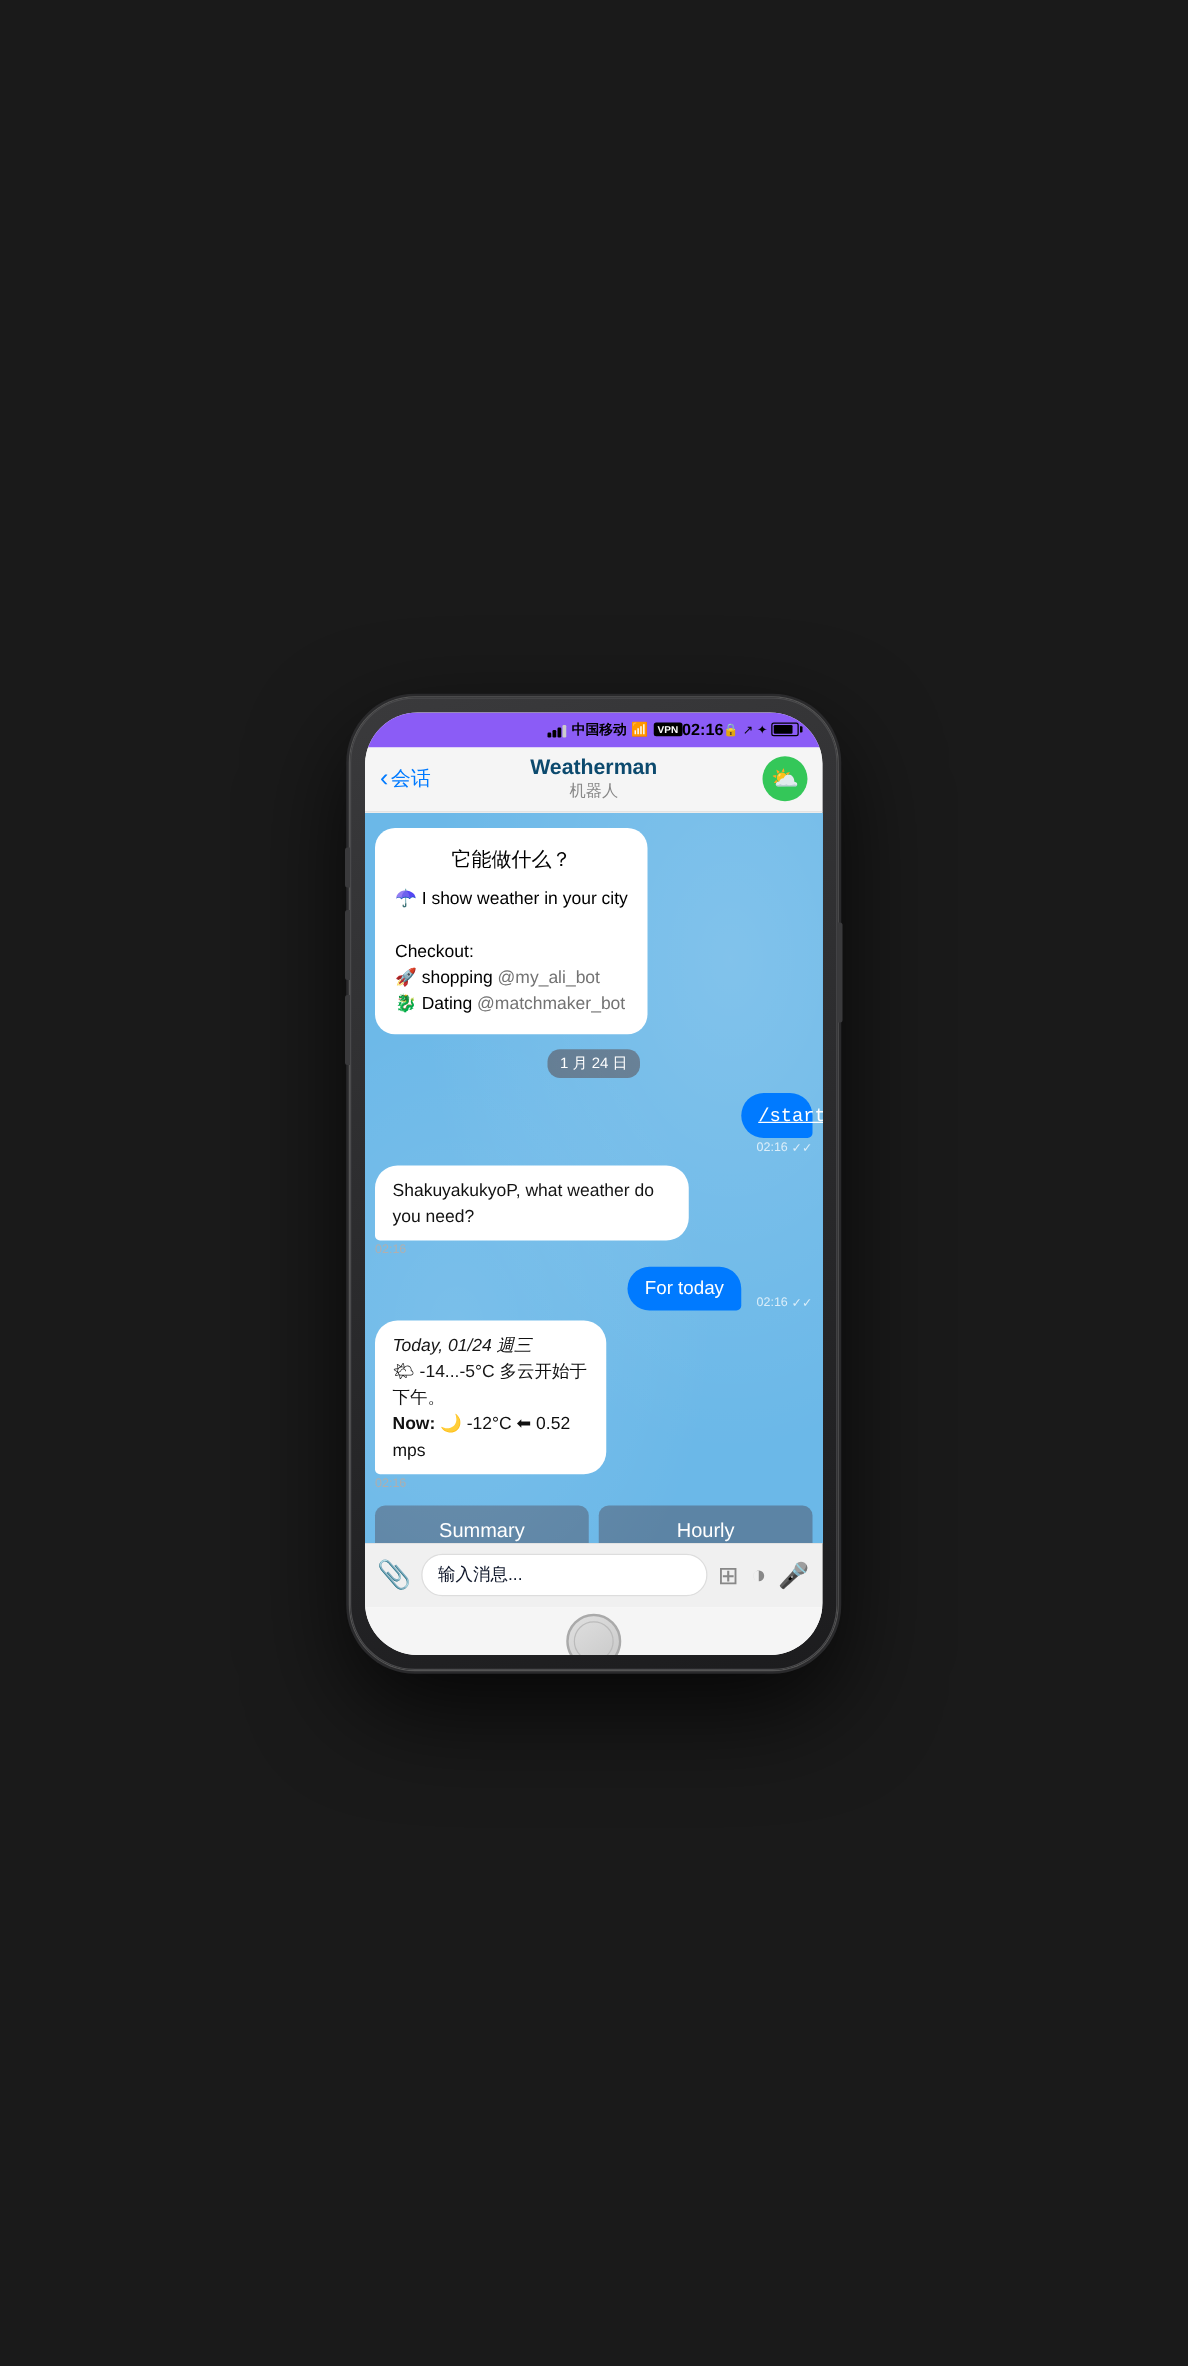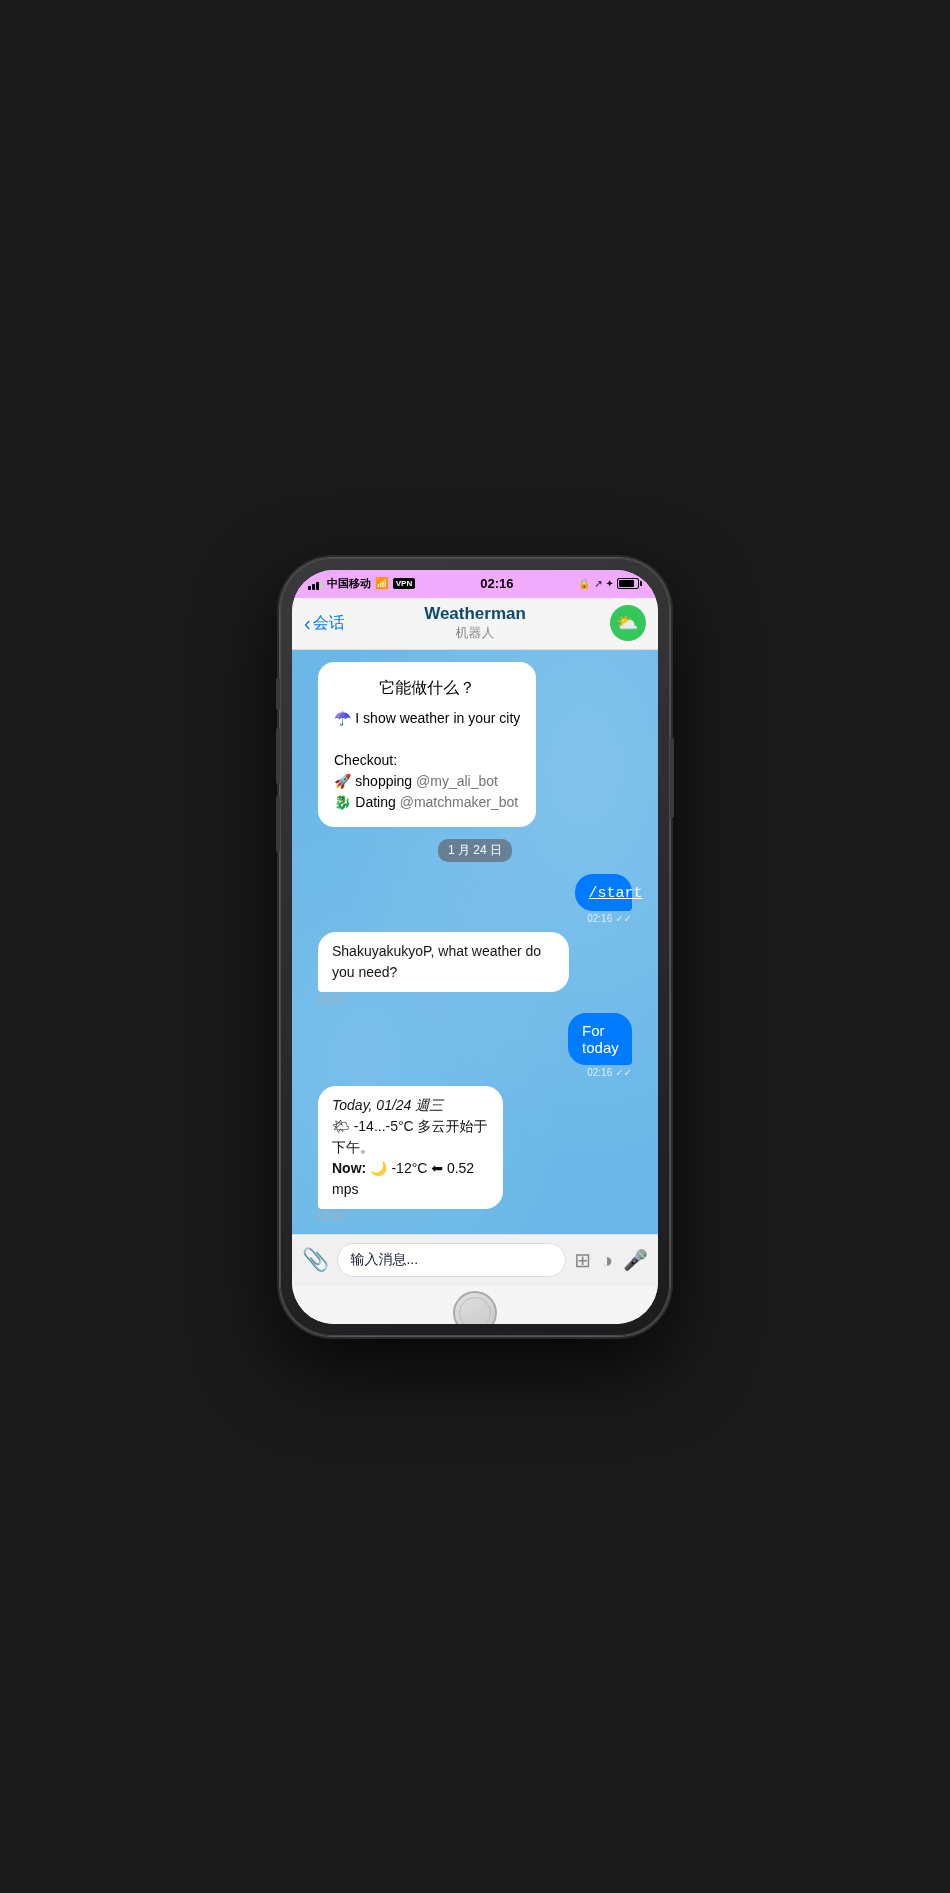--- a/index.html
+++ b/index.html
@@ -69,25 +69,25 @@
       height: 100%;
       background: #fff;
       border-radius: 42px;
       overflow: hidden;
       display: flex;
       flex-direction: column;
     }
 
     
     .status-bar {
-      background: #f0abfc;
+      background: #8b5cf6;
       height: 28px;
       display: flex;
       align-items: center;
-      justify-content: space-between;
+      justify-content: flex-end;
       padding: 0 16px;
       flex-shrink: 0;
     }
     .status-left {
       font-size: 11px;
       font-weight: 600;
       color: #000;
       display: flex;
       align-items: center;
       gap: 4px;
@@ -196,21 +196,21 @@
       align-items: center;
       justify-content: center;
       font-size: 18px;
     }
 
     
     .chat-area {
       background: #6bb8e8;
       flex: 1;
       overflow-y: auto;
-      padding: 12px 26px;
+      padding: 12px 8px;
       display: flex;
       flex-direction: column;
       gap: 8px;
       position: relative;
     }
     .chat-area::before {
       content: '';
       position: absolute;
       inset: 0;
       background:
@@ -466,21 +466,21 @@
         </div>
       </div>
 
       <div style="align-self:flex-start; display:flex; flex-direction:column; align-items:flex-start;">
         <div class="bubble-bot">ShakuyakukyoP, what weather do you need?</div>
         <div class="bubble-meta-bot">
           <span>02:16</span>
         </div>
       </div>
 
-      <div style="align-self: flex-end; display:flex; flex-direction:column; align-items:flex-end;">
+      <div style="align-self: flex-end; display:flex; flex-direction:row; align-items:flex-end;gap:12px;">
         <div class="bubble-user">For today</div>
         <div class="bubble-meta-user">
           <span>02:16</span>
           <span class="check-icon">✓✓</span>
         </div>
       </div>
 
       <div style="align-self:flex-start; display:flex; flex-direction:column; align-items:flex-start;">
         <div class="bubble-bot">
           <div>

